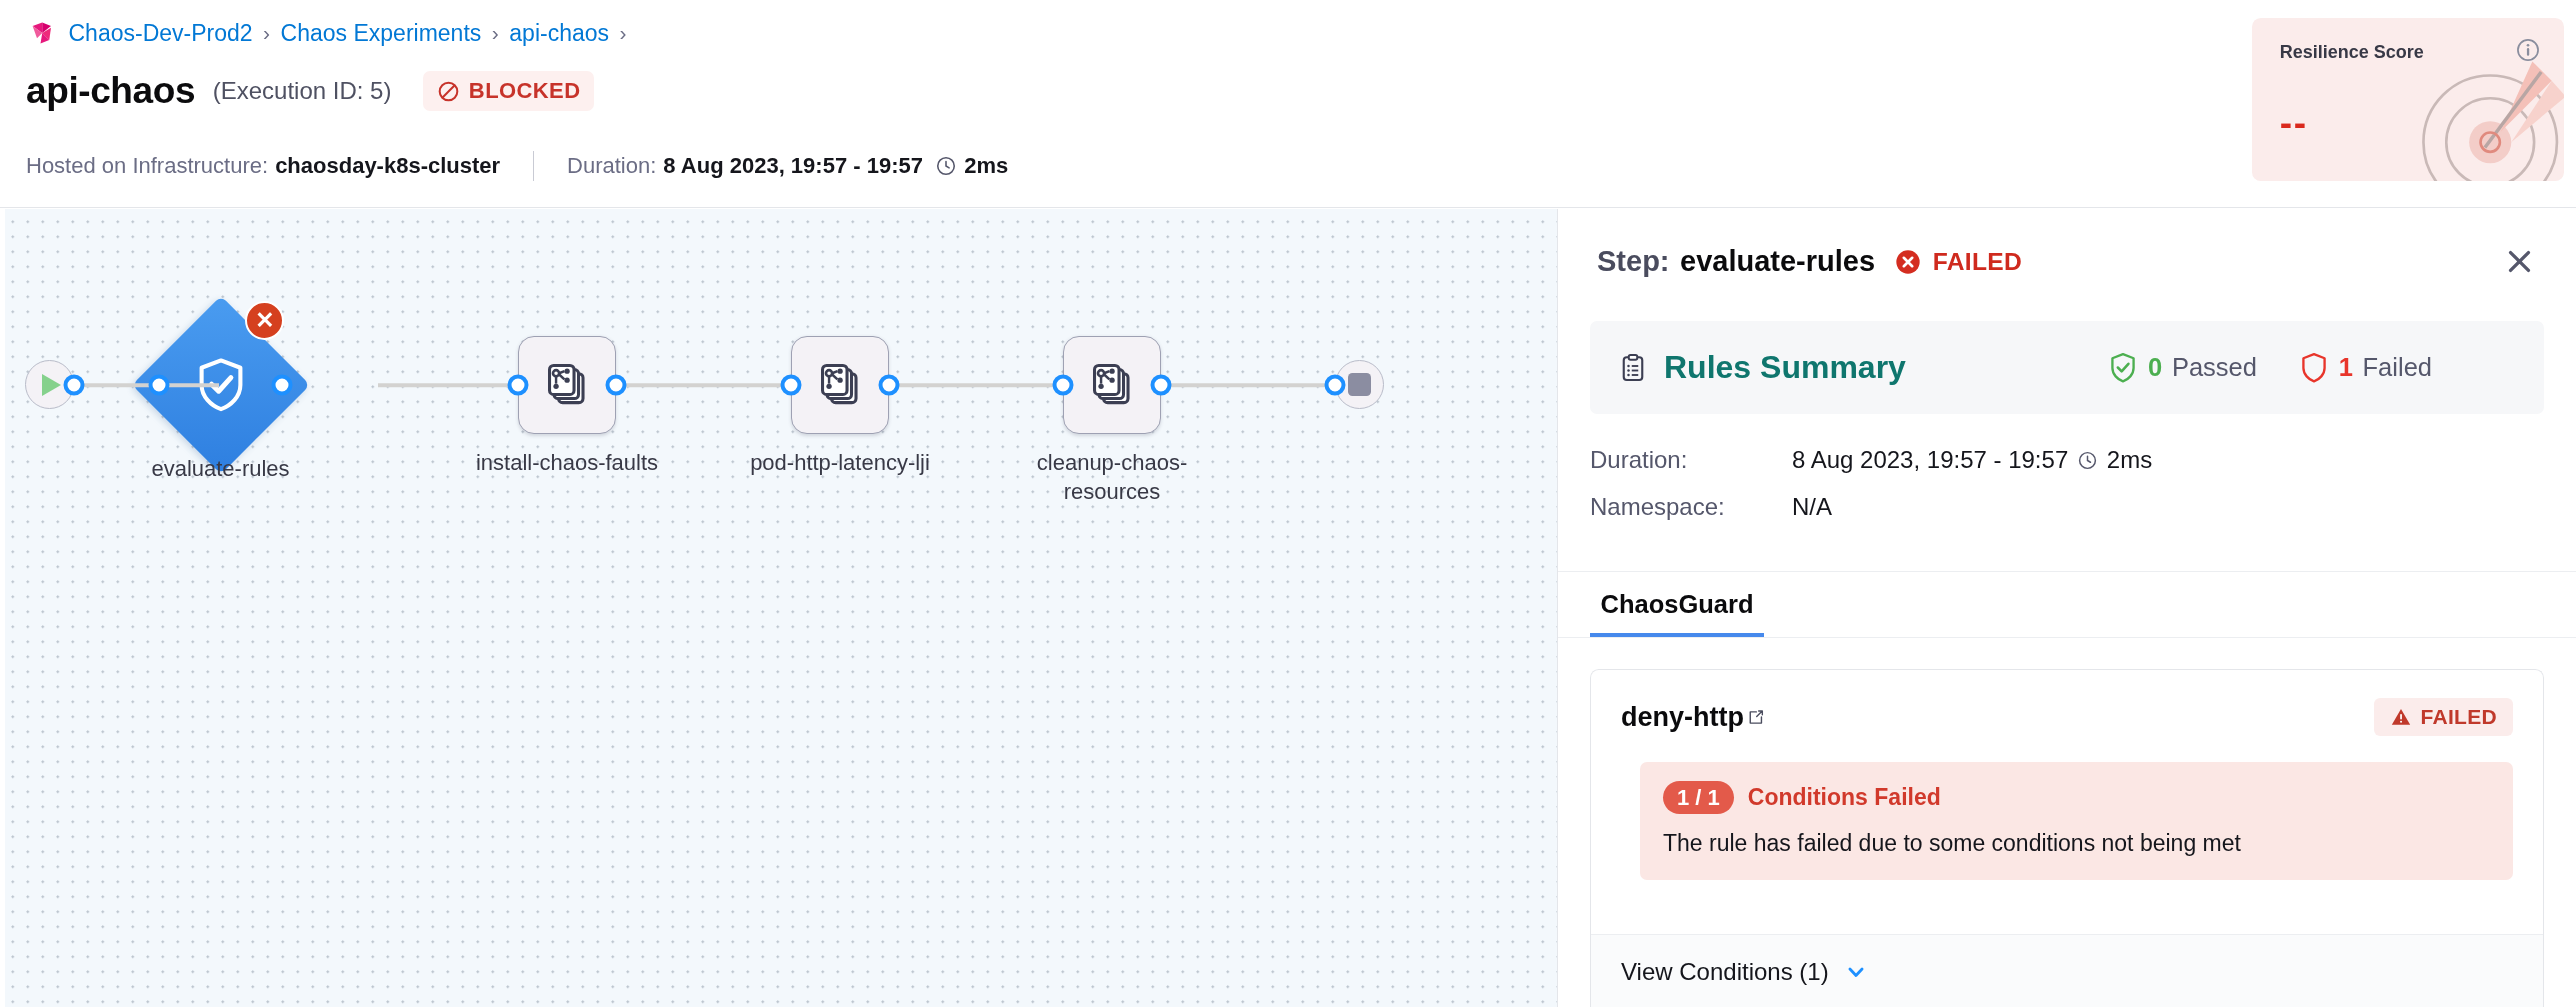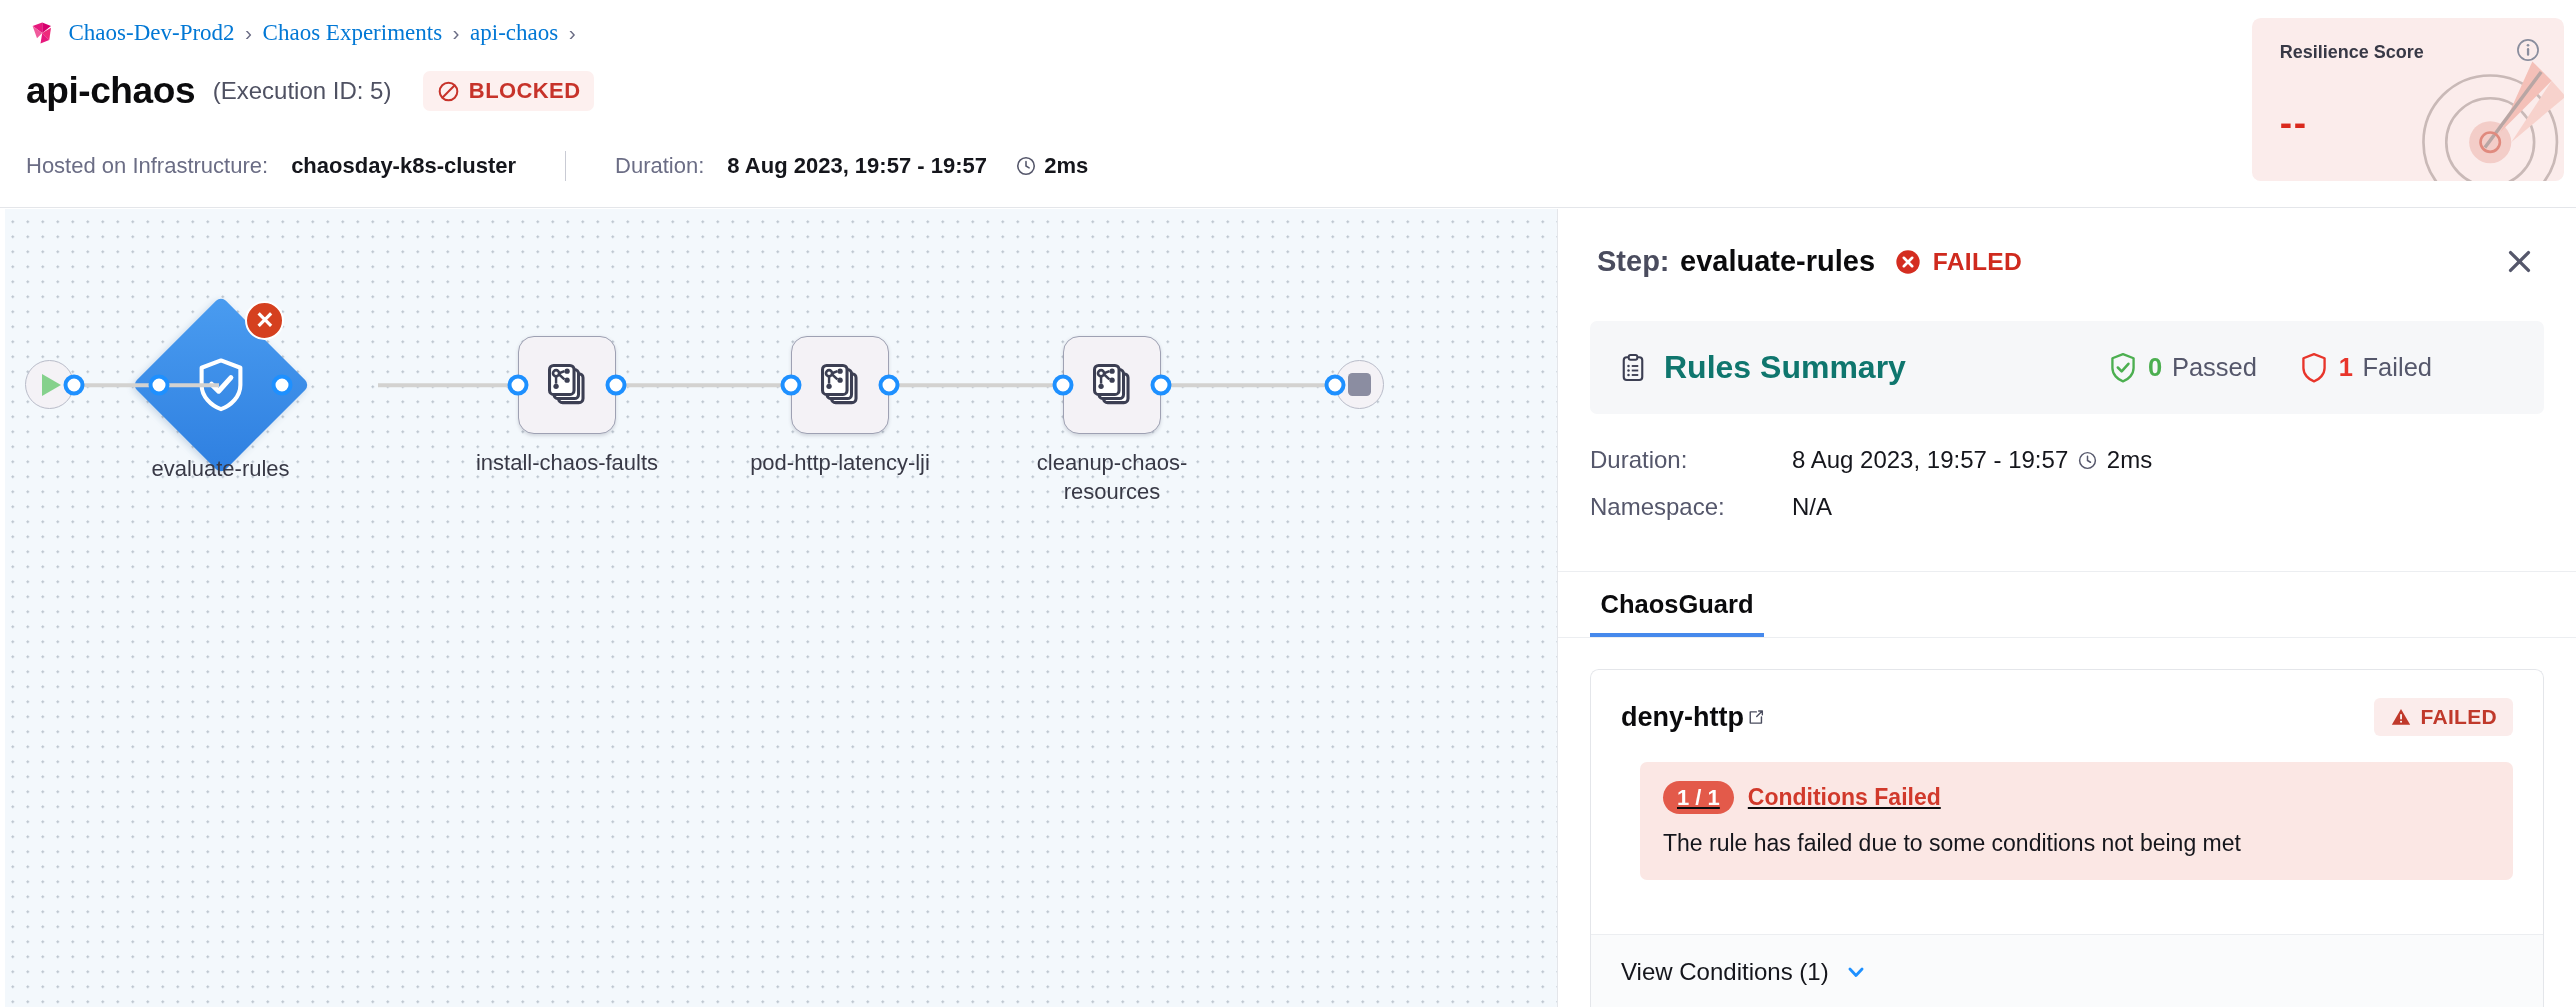--- a/index.html
+++ b/index.html
@@ -17,41 +17,41 @@
     background: #ffffff;
     border-bottom: 0.9px solid #e4e6ea;
   }
 
   .breadcrumb {
     position: absolute; top: 19.3px; left: 30px;
     display: flex; align-items: center; gap: 10.5px;
     font-size: 23px;
   }
   .hlogo { width: 28px; height: 28px; display:block; flex: 0 0 auto; }
-  .bc-link { color: #0278d5; text-decoration: none; white-space: nowrap; font-family: Liberation Serif, serif; }
+  .bc-link { color: #0278d5; text-decoration: none; white-space: nowrap; }
   .bc-sep { color: #6b6d85; font-size: 21px; }
 
   .title-row {
     position: absolute; top: 70px; left: 26px;
     display: flex; align-items: center; gap: 17.6px;
   }
   .page-title { font-size: 37px; font-weight: bold; letter-spacing: -0.4px; color: #0b0b0d; }
   .exec-id { font-size: 24px; color: #4f5162; }
   .badge-blocked {
     display: inline-flex; align-items: center; gap: 8.8px;
     background: #fdf0ef; color: #c7332a;
     border-radius: 7px; padding: 7px 14px;
     font-size: 22px; font-weight: bold; letter-spacing: 0.4px;
     margin-left: 14px;
   }
   .badge-blocked svg { display:block; }
 
   .meta-row {
     position: absolute; top: 151px; left: 26px;
-    display: flex; align-items: center; gap: 16px;
+    display: flex; align-items: center; gap: 0px;
     font-size: 22px; color: #4f5162;
   }
   .meta-label { color: #6b6d85; }
   .meta-value { color: #15161c; font-weight: bold; margin-left: 7px; }
   .meta-divider { width: 0.9px; height: 30px; background: #c9cbd4; margin: 0 33px; }
   .clock-wrap { display:inline-flex; align-items:center; gap:7px; margin-left: 12.3px; }
 
   
   .score-card {
     position: absolute; top: 17.6px; right: 12.3px;
@@ -200,21 +200,21 @@
   .rule-name { font-size: 27px; font-weight: bold; color: #0b0b0d; display:inline-flex; align-items:center; gap:1px; }
   .badge-failed {
     margin-left: auto; display: inline-flex; align-items: center; gap: 8.8px;
     background: #fbeceb; color: #c0392b; border-radius: 6.2px;
     padding: 7px 16px; font-size: 21px; font-weight: bold; letter-spacing: 0.3px;
   }
   .cond-box {
     margin: 26px 30px 0 49px; background: #fbe7e4; border-radius: 7px;
     padding: 19.3px 23px 23px 23px;
   }
-  .cond-top { display: flex; align-items: center; gap: 14px; text-decoration: underline; }
+  .cond-top { display: flex; align-items: center; gap: 14px; }
   .cond-pill {
     background: #e35a4a; color: #ffffff; border-radius: 878px;
     padding: 3.5px 14px; font-size: 22px; font-weight: bold;
   }
   .cond-label { color: #d1392b; font-size: 23px; font-weight: bold; }
   .cond-msg { margin-top: 16px; font-size: 23px; color: #15161c; }
 
   .view-cond {
     position: absolute; left: 0; right: 0; bottom: 0; height: 74px;
     border-top: 0.9px solid #eceef1; background: #fafbfc;

